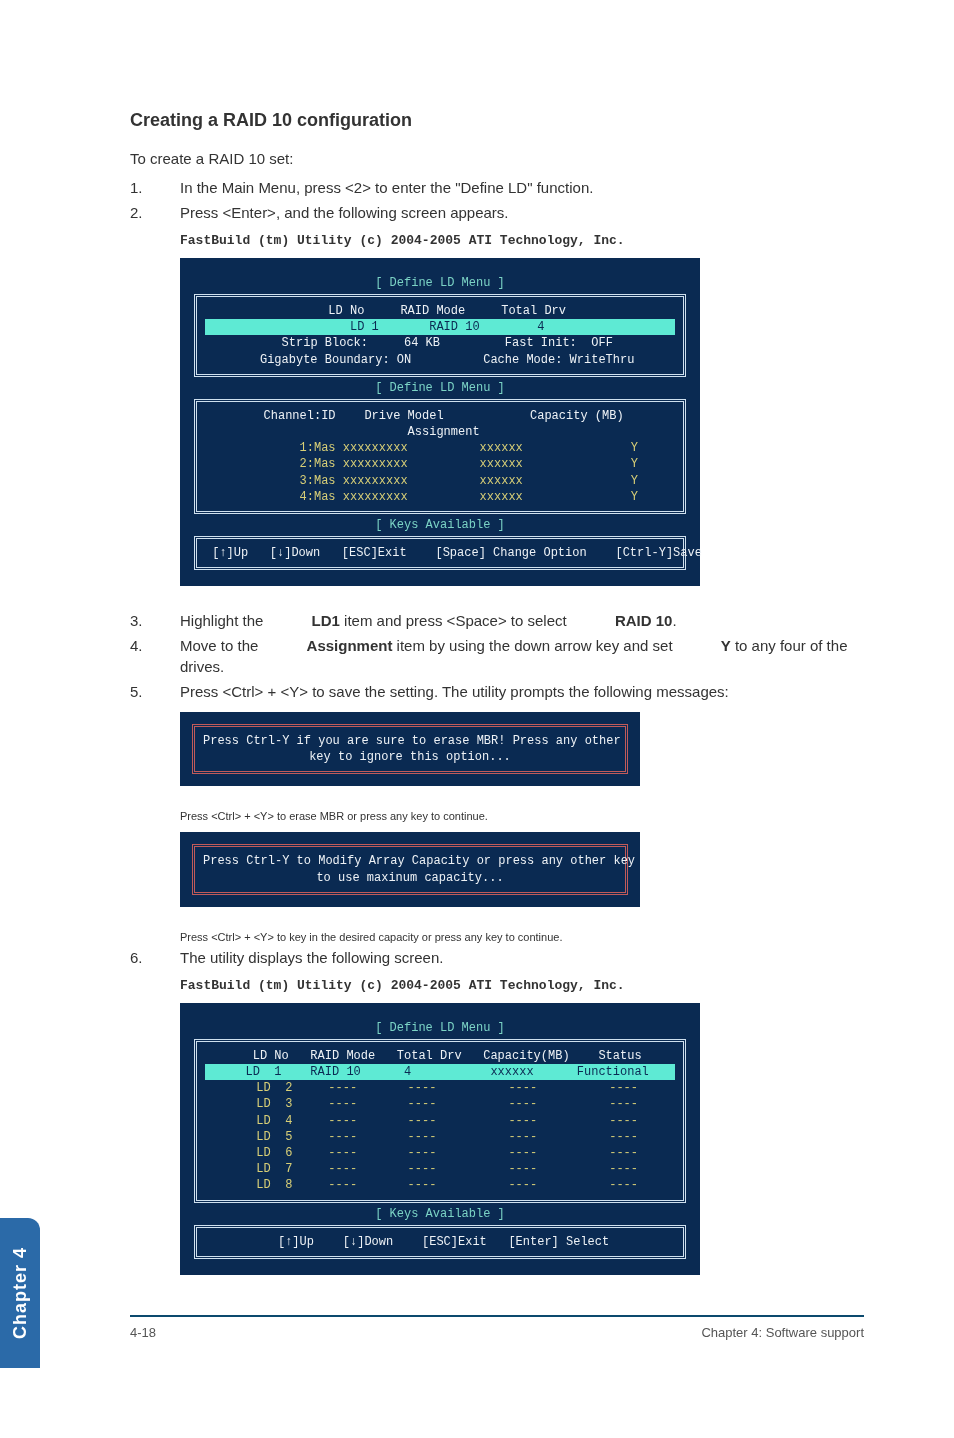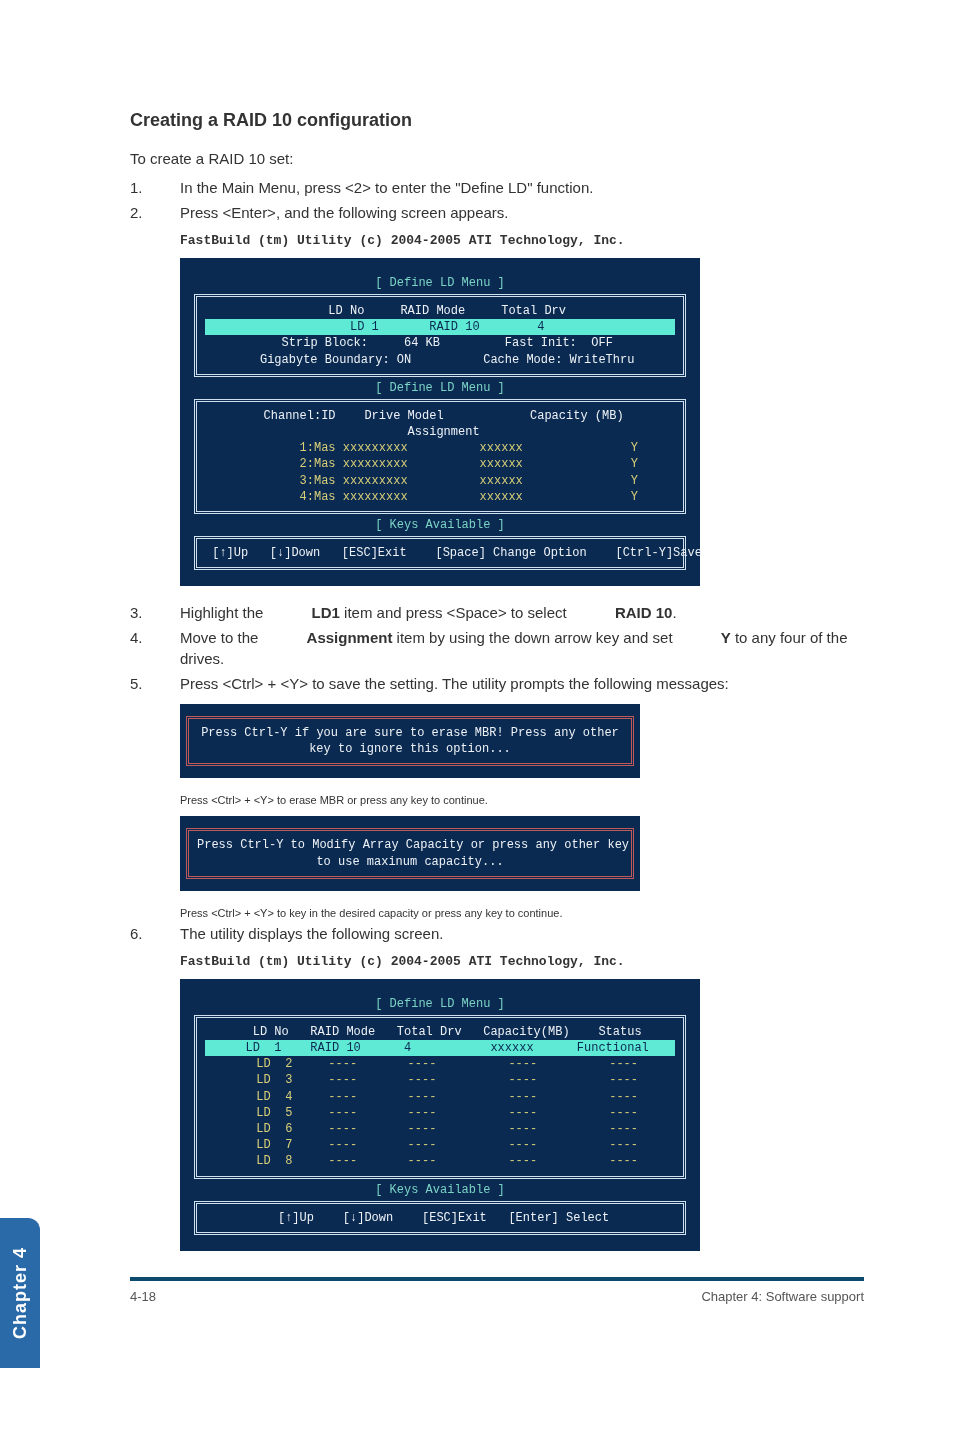--- a/index.html
+++ b/index.html
@@ -42,27 +42,27 @@
   ol.steps > li > .body {
     flex: 1;
   }
   .bold { font-weight: bold; margin-left: 44px; }
   .term {
     font-family: "Courier New", monospace;
     font-size: 13px;
     background: #0a2a52;
     color: #eef2f6;
     padding: 12px;
-    margin: 10px 0 16px 50px;
+    margin: 10px 0 24px 50px;
     width: 520px;
     box-sizing: border-box;
     border: 2px solid #0a2a52;
     position: relative;
   }
-  .term.tight { width: 460px; padding: 8px 4px; }
+  .term.tight { width: 460px; padding: 8px 10px; }
   .term pre {
     margin: 0;
     font-family: "Courier New", monospace;
     font-size: 12px;
     line-height: 1.35;
     white-space: pre;
     text-align: center;
   }
   .term .caption {
     text-align: center;
@@ -113,22 +113,22 @@
     font-size: 18px;
     writing-mode: vertical-rl;
     transform: rotate(180deg);
     letter-spacing: 1px;
   }
   .footer {
     display: flex;
     justify-content: space-between;
     font-size: 13px;
     color: #555;
-    border-top: 4px solid #0c4a6e;
-    margin-top: 26px;
+    border-top: 2px solid #0c4a6e;
+    margin-top: 40px;
     padding-top: 8px;
   }
   .yel { color: #d8cf77; }
 </style>
 </head>
 <body>
 
 <div class="page">
 
   <div class="heading">Creating a RAID 10 configuration</div>

